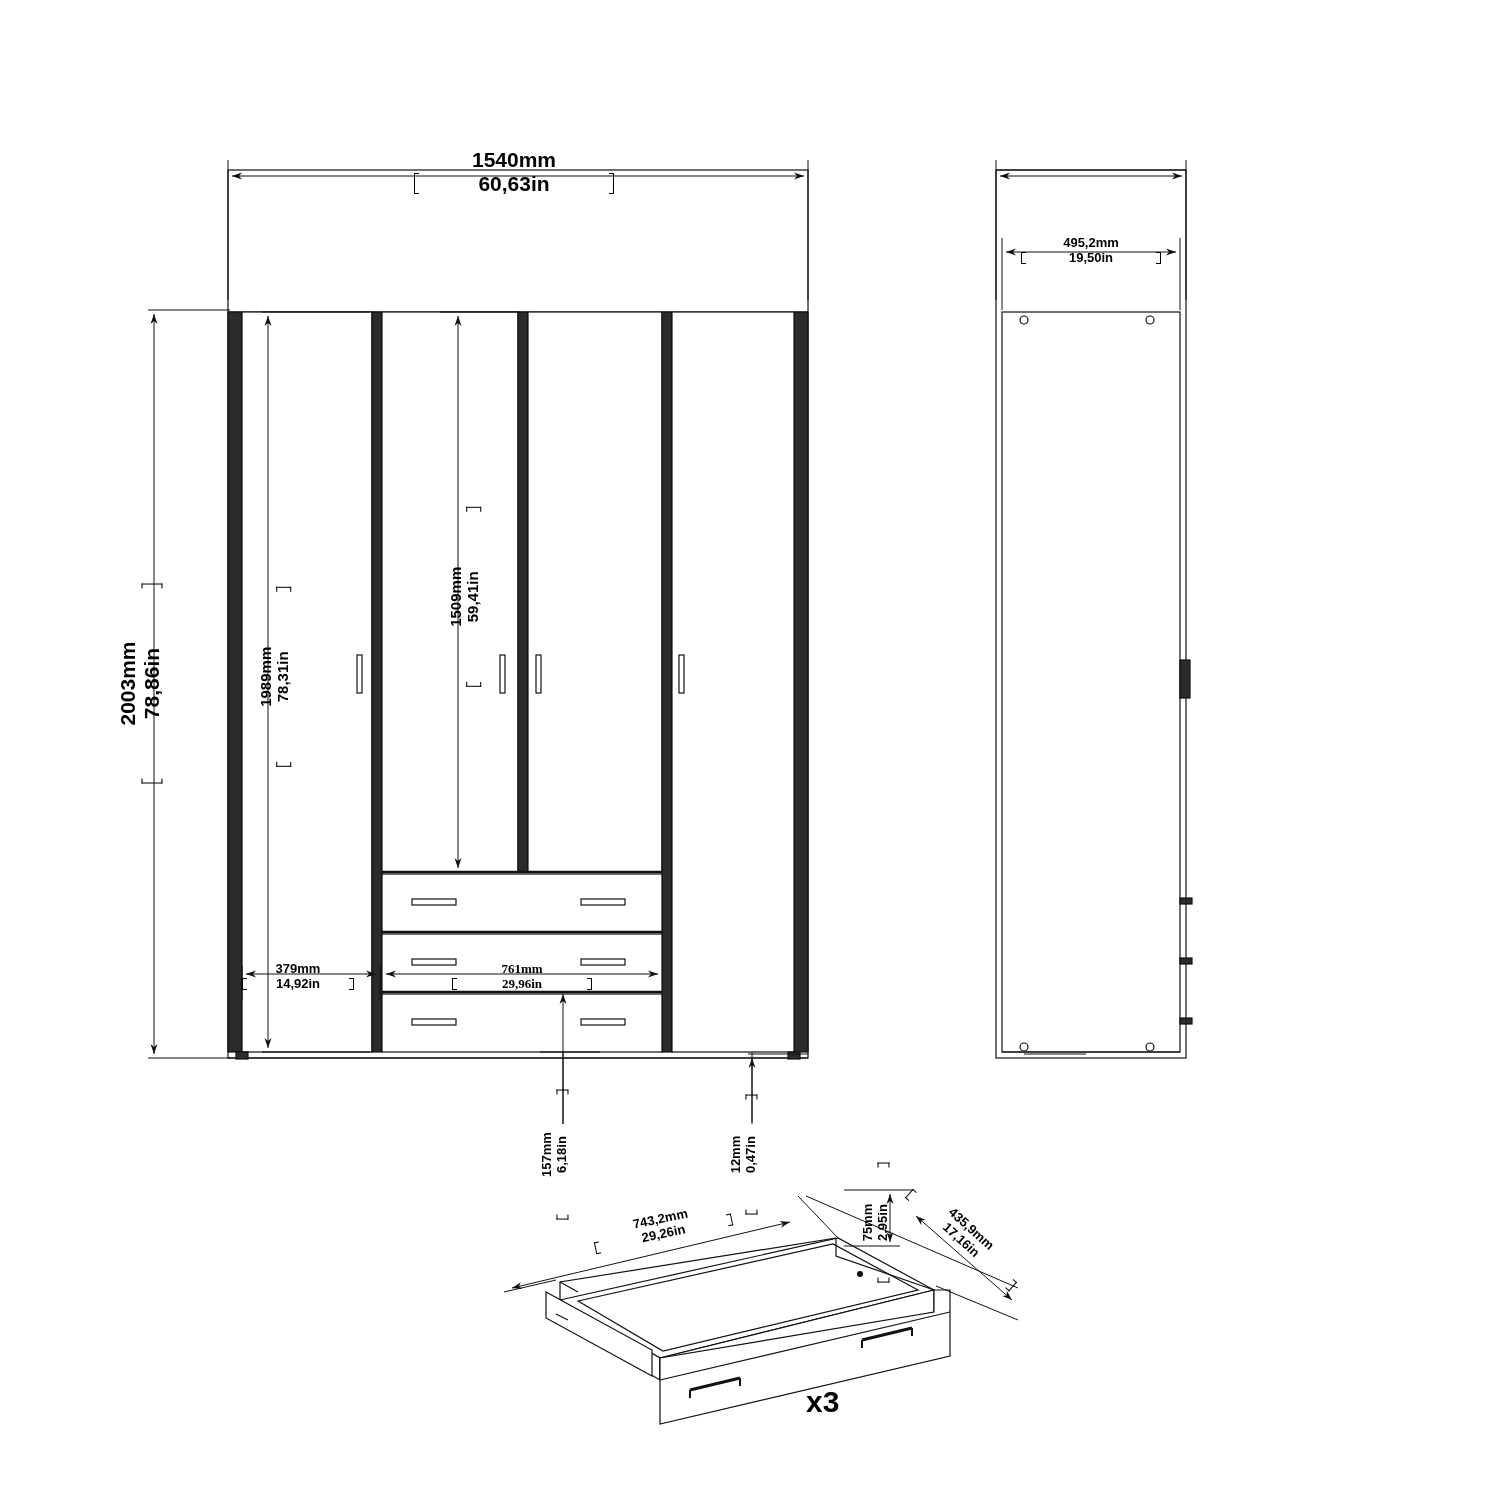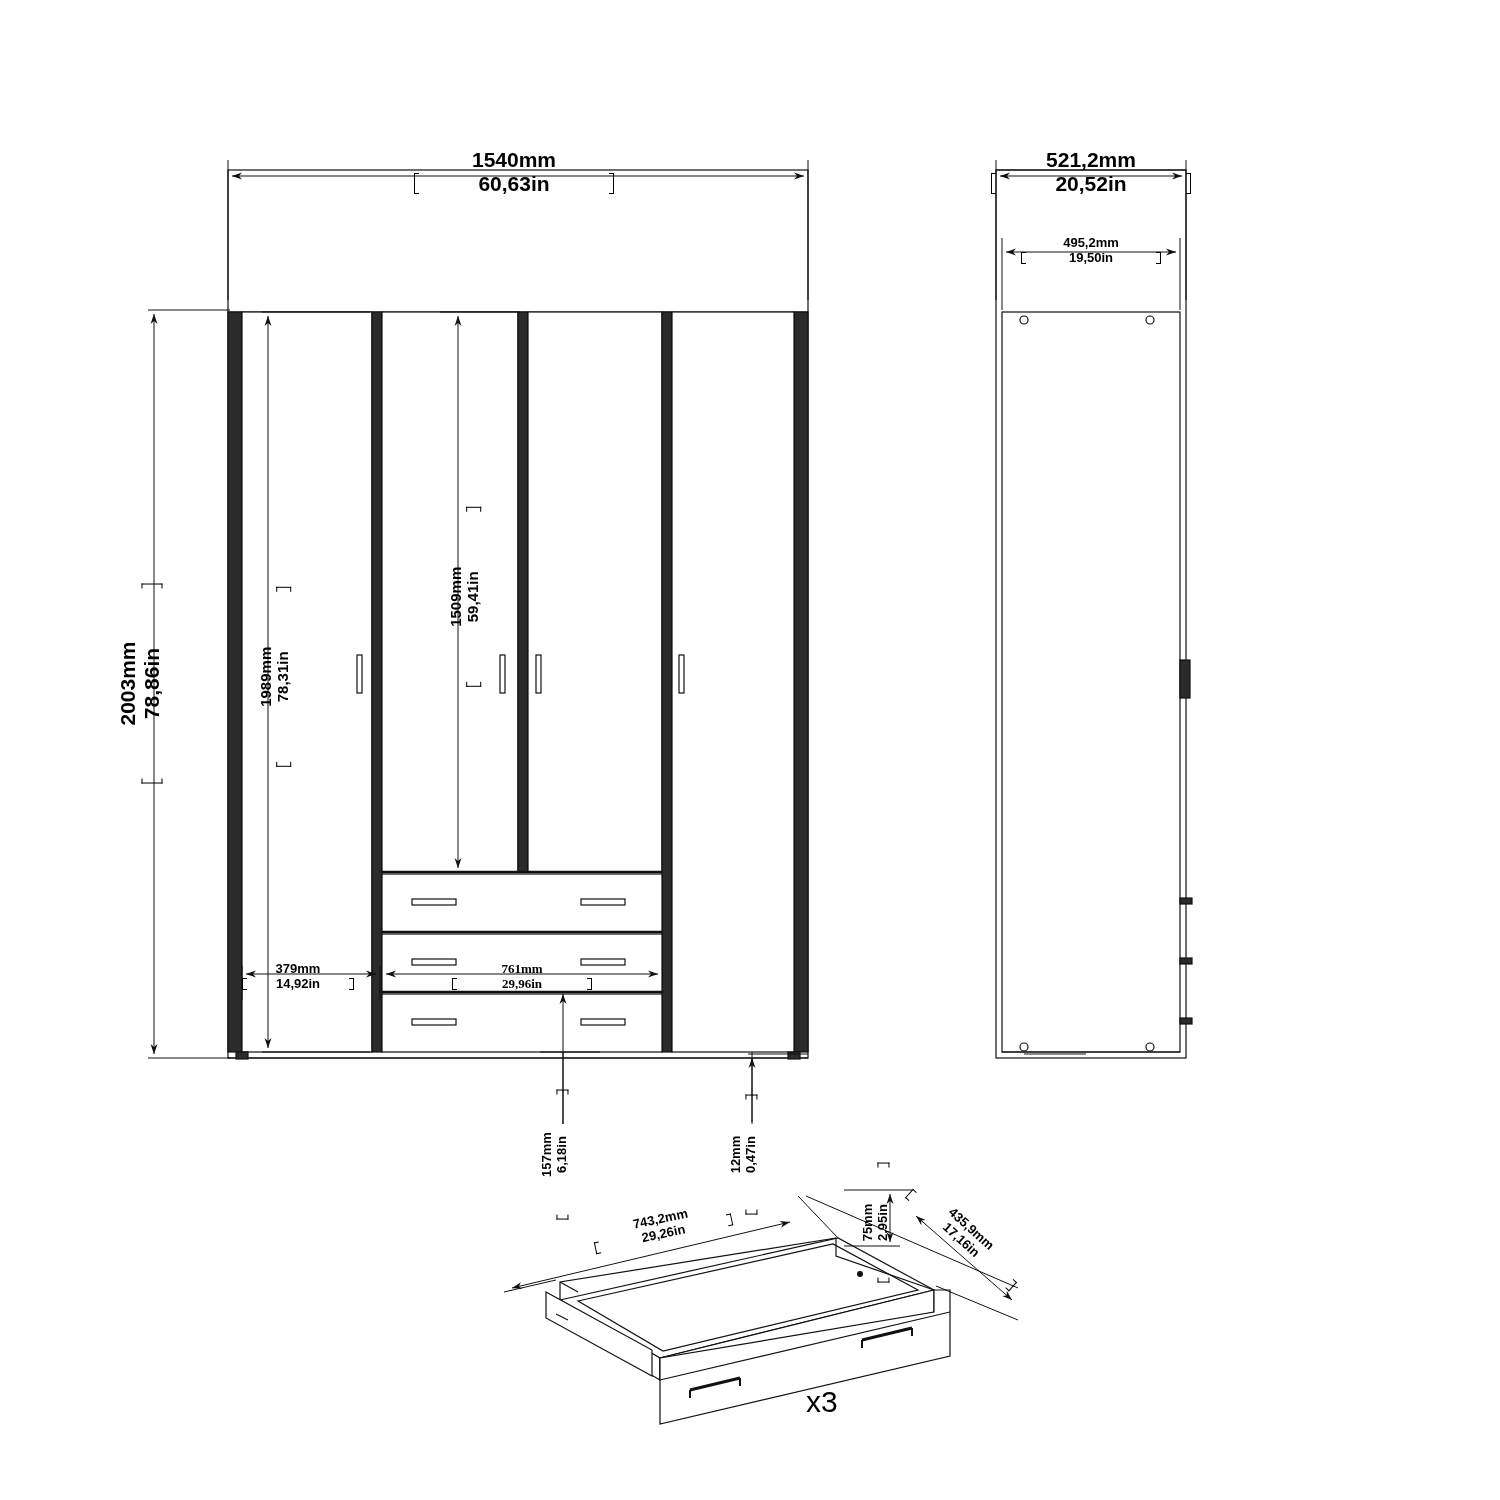--- a/index.html
+++ b/index.html
@@ -64,21 +64,21 @@
   .rot90 {
     transform-origin: 50% 50%;
     transform: rotate(-90deg);
   }
   .big { font-size: 21px; }
   .mid { font-size: 15px; }
   .small { font-size: 13px; }
   .qty {
     position: absolute;
     font-family: "Liberation Sans", sans-serif;
-    font-weight: normal;
+    font-weight: bold;
     font-size: 30px;
     color: #000;
   }
 </style>
 </head>
 <body>
 
 <div id="sheet">
 
   <svg class="drawing" viewBox="0 0 1500 1500">
@@ -286,24 +286,20 @@
   <div class="lbl small rot90" style="left:490px; top:1140px; width:130px;">
     <span class="mm">157mm</span>
     <span class="in bracket">6,18in</span>
   </div>
 
   <div class="lbl small rot90" style="left:684px; top:1140px; width:120px;">
     <span class="mm">12mm</span>
     <span class="in bracket">0,47in</span>
   </div>
 
-  <div class="lbl big" style="left:991px; top:148px; width:200px;">
-    <span class="mm">521,2mm</span>
-    <span class="in bracket">20,52in</span>
-  </div>
 
   <div class="lbl small" style="left:1021px; top:228px; width:140px;margin-top:8px;">
     <span class="mm">495,2mm</span>
     <span class="in bracket">19,50in</span>
   </div>
 
   <div class="lbl small" style="left:592px; top:1212px; width:140px; transform: rotate(-12deg);">
     <span class="mm">743,2mm</span>
     <span class="in bracket">29,26in</span>
   </div>

